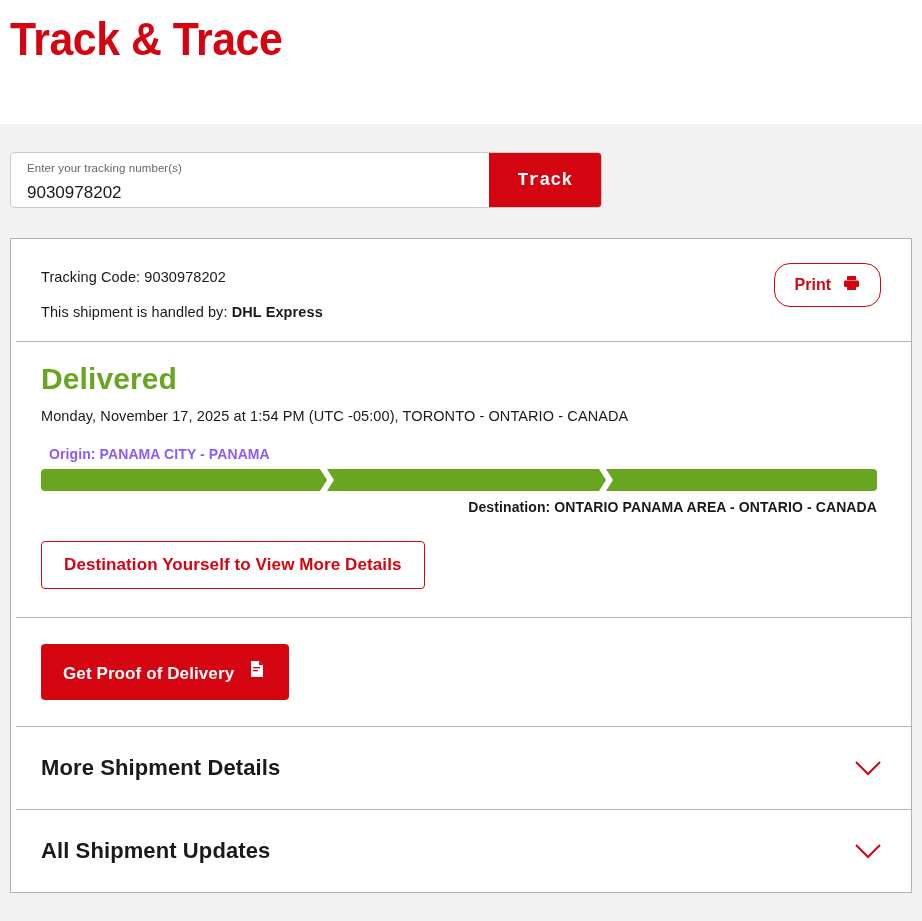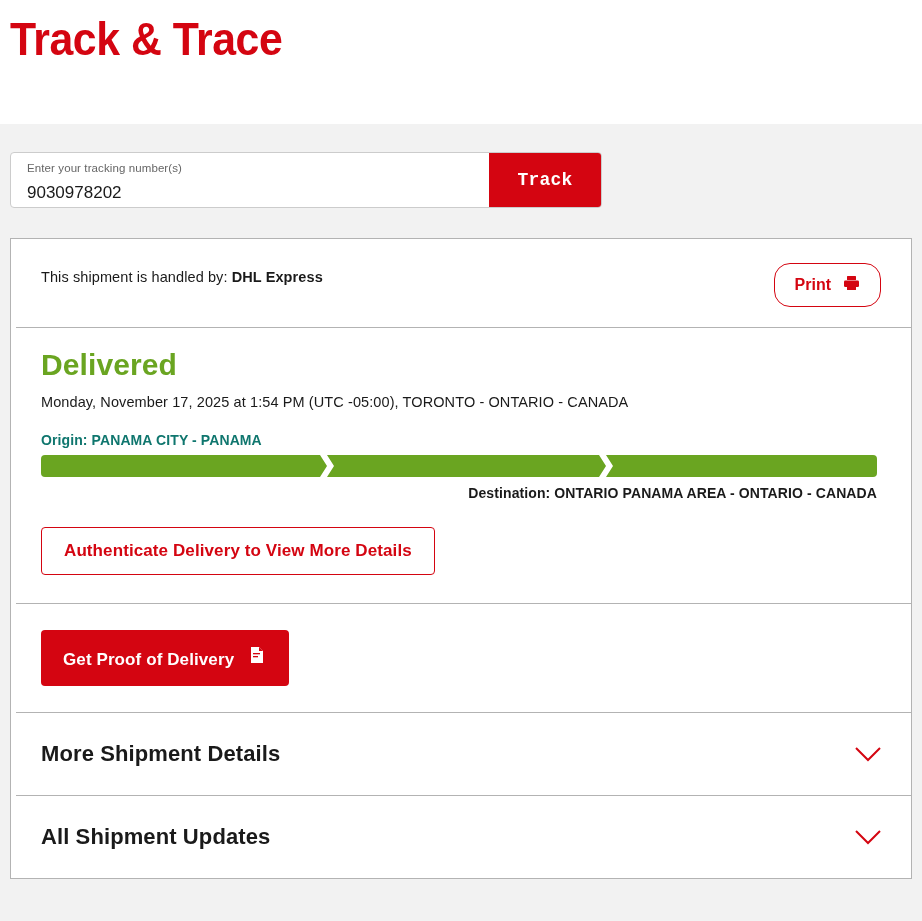--- a/index.html
+++ b/index.html
@@ -158,23 +158,24 @@
     margin-bottom: 22px;
     letter-spacing: 0.1px;
   }
 
   
   .progress-block { margin-bottom: 16px; }
   .origin-label {
     font-family: "Liberation Sans Narrow", "Liberation Sans", sans-serif;
     font-size: 14px;
     font-weight: bold;
-    color: #0f766e;
+    color: #8b5cf6;
     margin-bottom: 7px;
     letter-spacing: 0.1px;
+    margin-left: 8px;
   }
   .progress-bar {
     position: relative;
     height: 22px;
     width: 836px;
   }
   .progress-fill {
     position: absolute;
     inset: 0;
     background: #6AA521;
@@ -265,20 +266,21 @@
         <input class="search-value" type="text" value="9030978202" style="">
       </div>
       <button class="track-btn">Track</button>
     </div>
   </div>
 
   <div class="result-card">
 
     <div class="top-section">
       <div class="meta-lines">
+        <div class="meta-line">Tracking Code: 9030978202</div>
         <div class="meta-line"><span>This shipment is handled by: </span><b>DHL Express</b></div>
       </div>
       <button class="print-btn">
         <span>Print</span>
         <span>
           <svg width="17" height="16" viewBox="0 0 17 16" fill="#D40511" aria-hidden="true">
             <rect x="4" y="1" width="9" height="4" rx="0.5"></rect>
             <rect x="1" y="5.5" width="15" height="6.5" rx="1.2"></rect>
             <rect x="4" y="10" width="9" height="5" rx="0.5"></rect>
           </svg>
@@ -295,21 +297,21 @@
       <div class="progress-block">
         <div class="origin-label">Origin: PANAMA CITY - PANAMA</div>
         <div class="progress-bar">
           <div class="progress-fill"></div>
           <div class="chev" style="left:279px"></div>
           <div class="chev" style="left:558px"></div>
         </div>
         <div class="destination-label">Destination: ONTARIO PANAMA AREA - ONTARIO - CANADA</div>
       </div>
 
-      <button class="auth-btn">Authenticate Delivery to View More Details</button>
+      <button class="auth-btn">Destination Yourself to View More Details</button>
     </div>
 
     <div class="divider" style="margin-top:18px"></div>
 
     <div class="proof-section">
       <button class="pod-btn">
         <span>Get Proof of Delivery</span>
         <span>
           <svg width="19" height="19" viewBox="0 0 19 19" aria-hidden="true">
             <path d="M3 1 h8 l4 4 v12 H3 Z" fill="#ffffff"></path>

